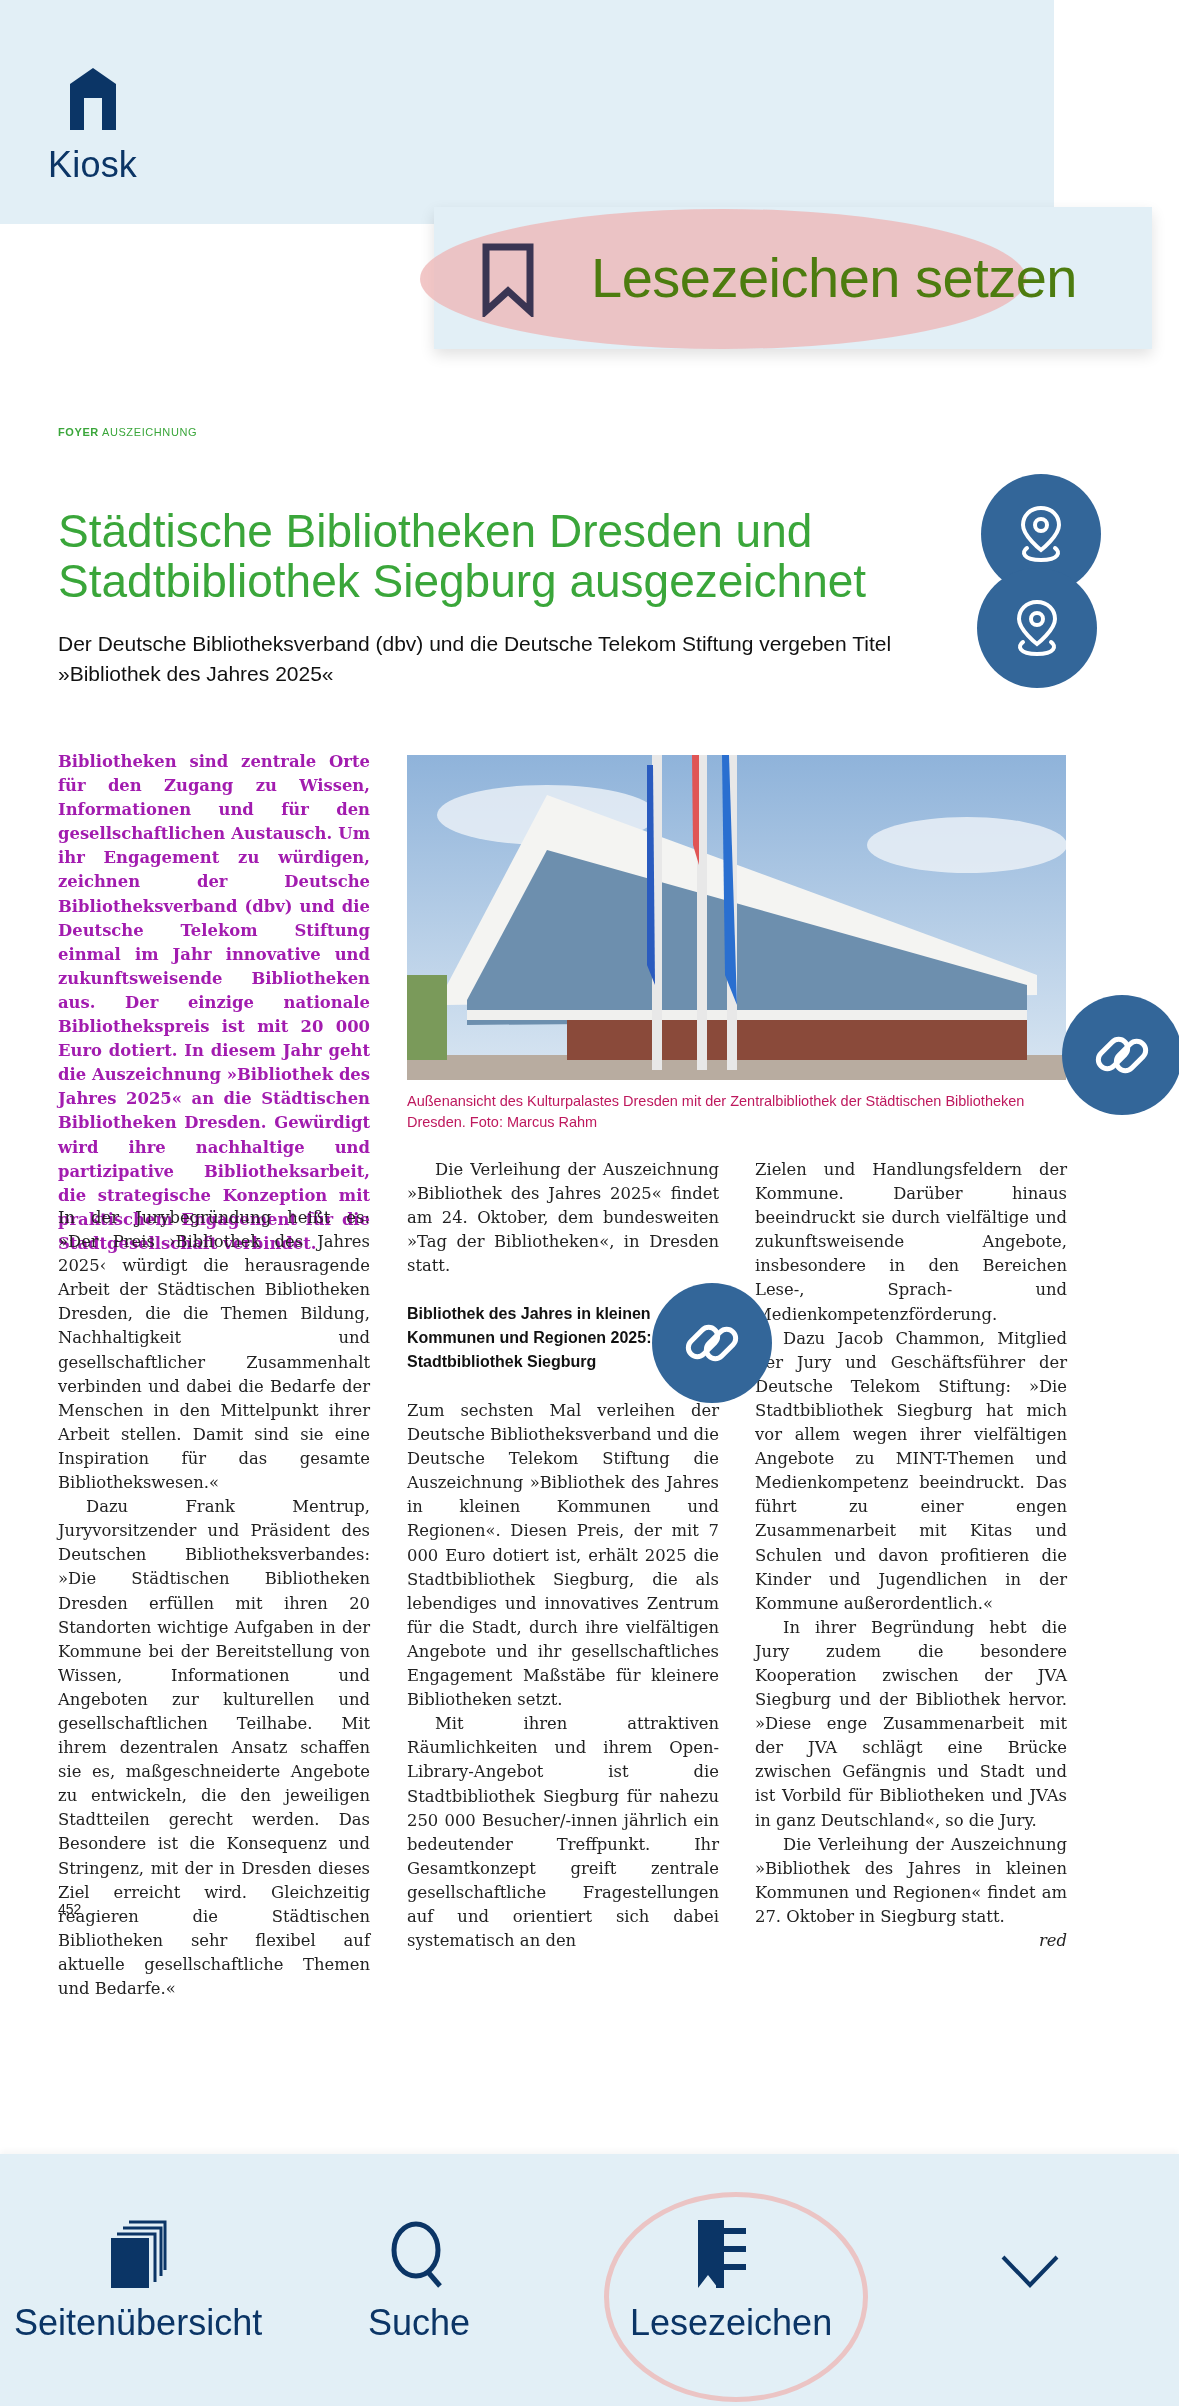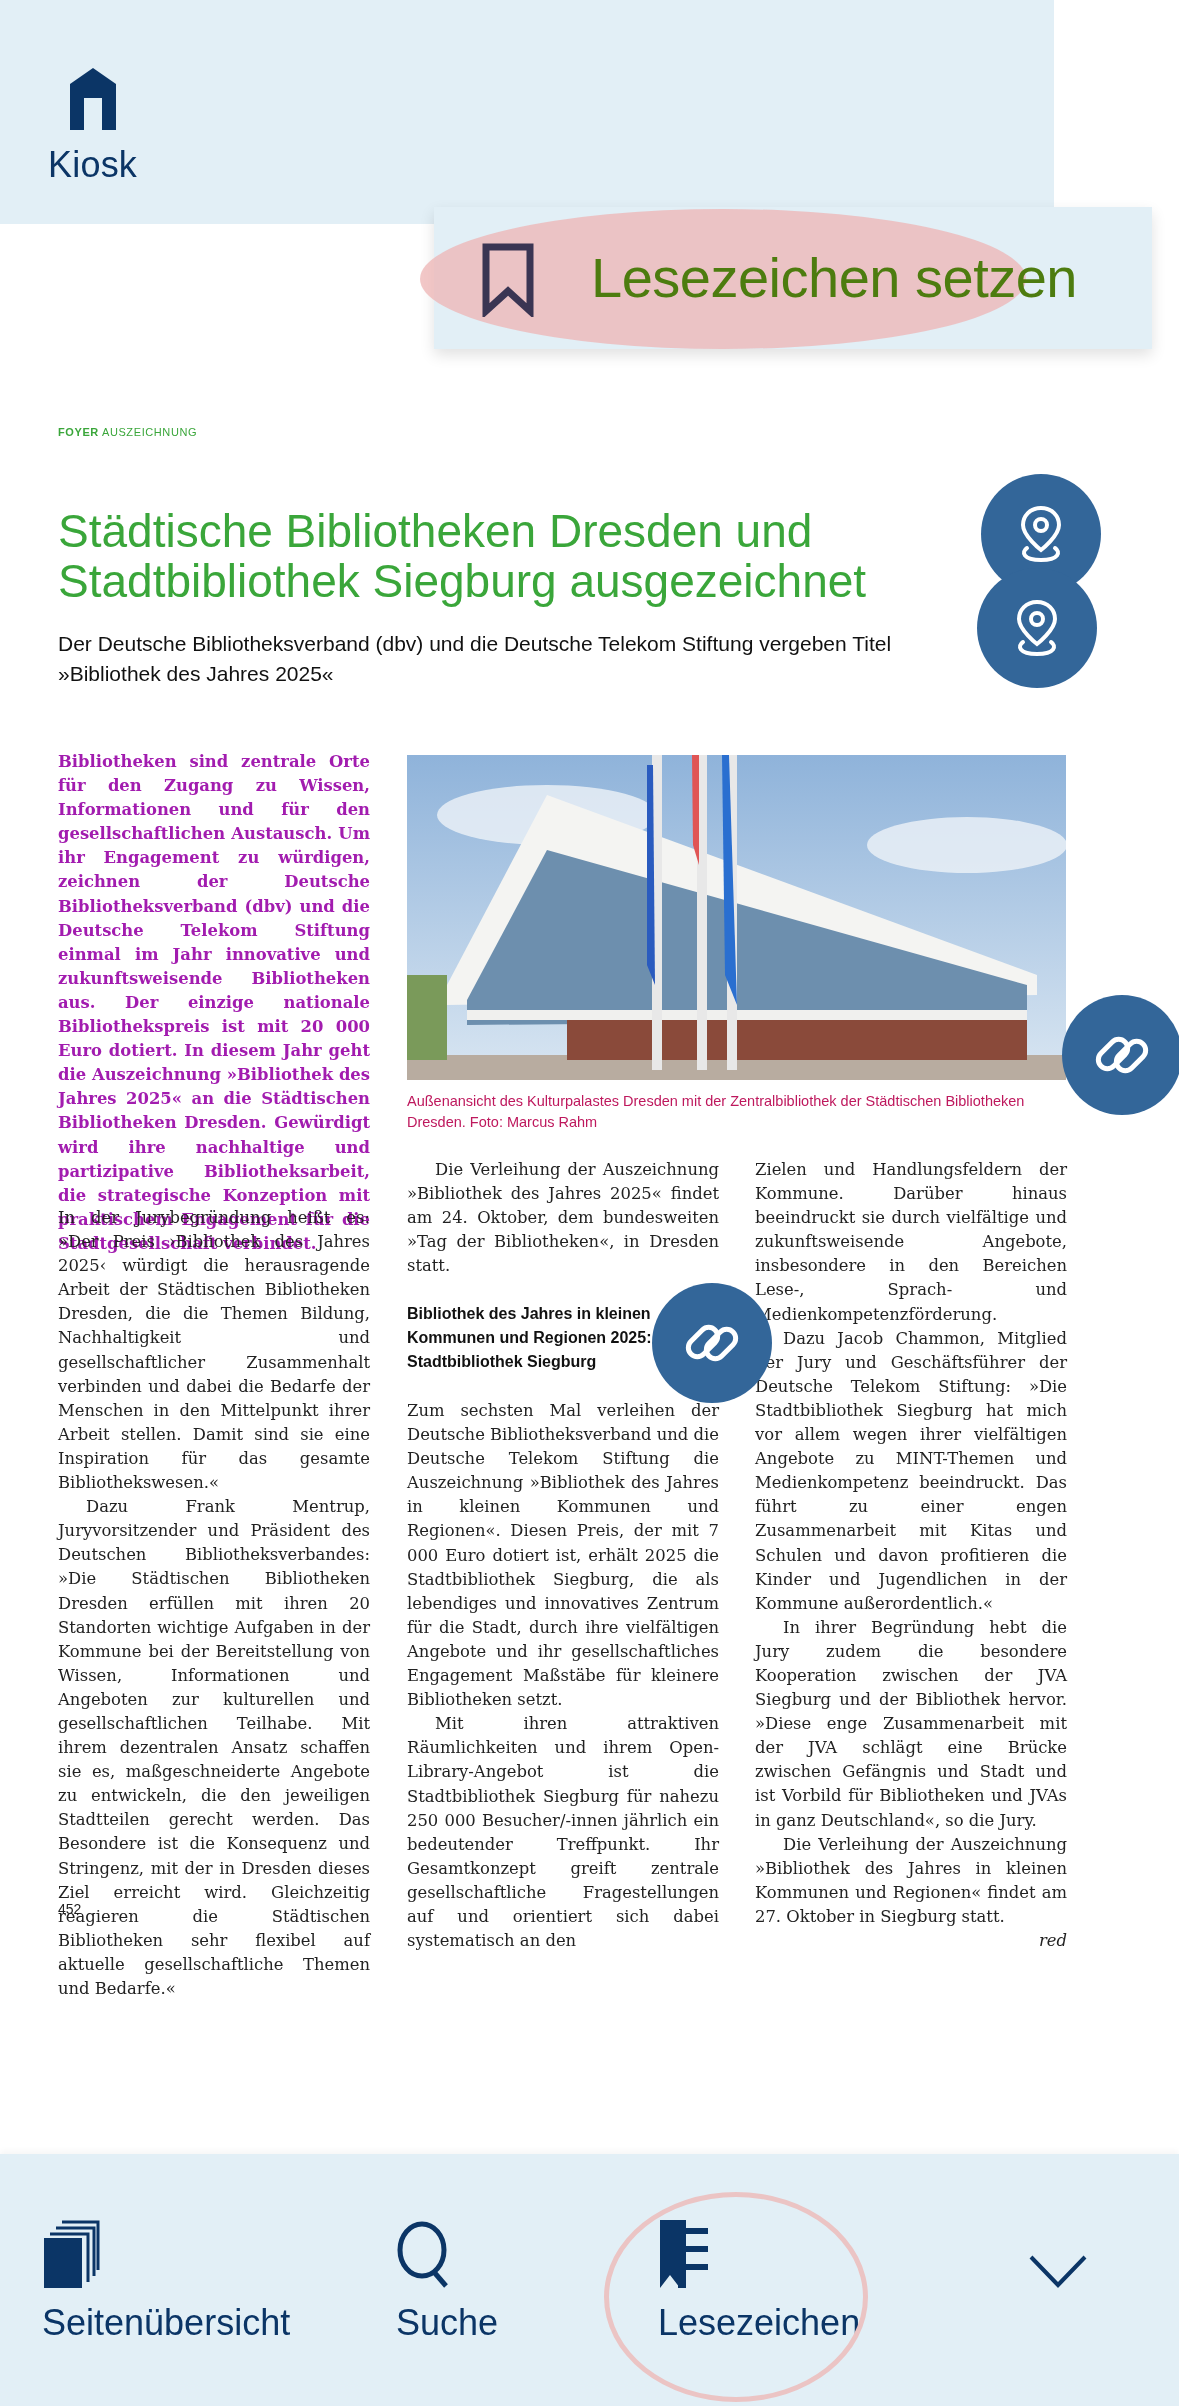--- a/index.html
+++ b/index.html
@@ -28,21 +28,21 @@
   .photo { position:absolute; left:407px; top:531px; width:659px; height:325px; overflow:hidden; }
   .caption { position:absolute; left:407px; top:867px; width:660px; font-size:14.5px; line-height:21px; color:#be185d; }
   .c2 { left:407px; top:934px; width:312px; }
   .subhead { position:absolute; left:407px; top:1078px; width:312px; font-family:"Liberation Sans", sans-serif; font-weight:bold; font-size:16px; line-height:24px; color:#111; }
   .c2b { left:407px; top:1175px; width:312px; }
   .c3 { left:755px; top:934px; width:312px; }
   .sig { text-align:right; font-style:italic; }
   .pageno { position:absolute; left:58px; top:1677px; font-size:14px; color:#222; }
 
   .bottombar { position:absolute; left:0; top:2154px; width:1179px; height:252px; background:#e2eff6; box-shadow:0 -3px 6px rgba(0,0,0,0.04); }
-  .bb-item { position:absolute; display:flex; flex-direction:column; align-items:flex-start; color:#0b3566; cursor:pointer;margin-left:28px; }
+  .bb-item { position:absolute; display:flex; flex-direction:column; align-items:center; color:#0b3566; cursor:pointer; }
   .bb-item .label { font-size:36px; margin-top:14px; }
   .ring { position:absolute; left:604px; top:2192px; width:260px; height:200px; border:5px solid #ebc4c4; border-radius:50%; box-sizing:border-box; width:264px; height:210px; }
 </style>
 </head>
 <body>
 
 <div class="topbar">
   <div class="nav-btn kiosk">
     <svg width="46" height="62" viewBox="0 0 46 62">
       <path d="M0 16 L23 0 L46 16 L46 62 L32 62 L32 30 L14 30 L14 62 L0 62 Z" fill="#0b3566"></path>

